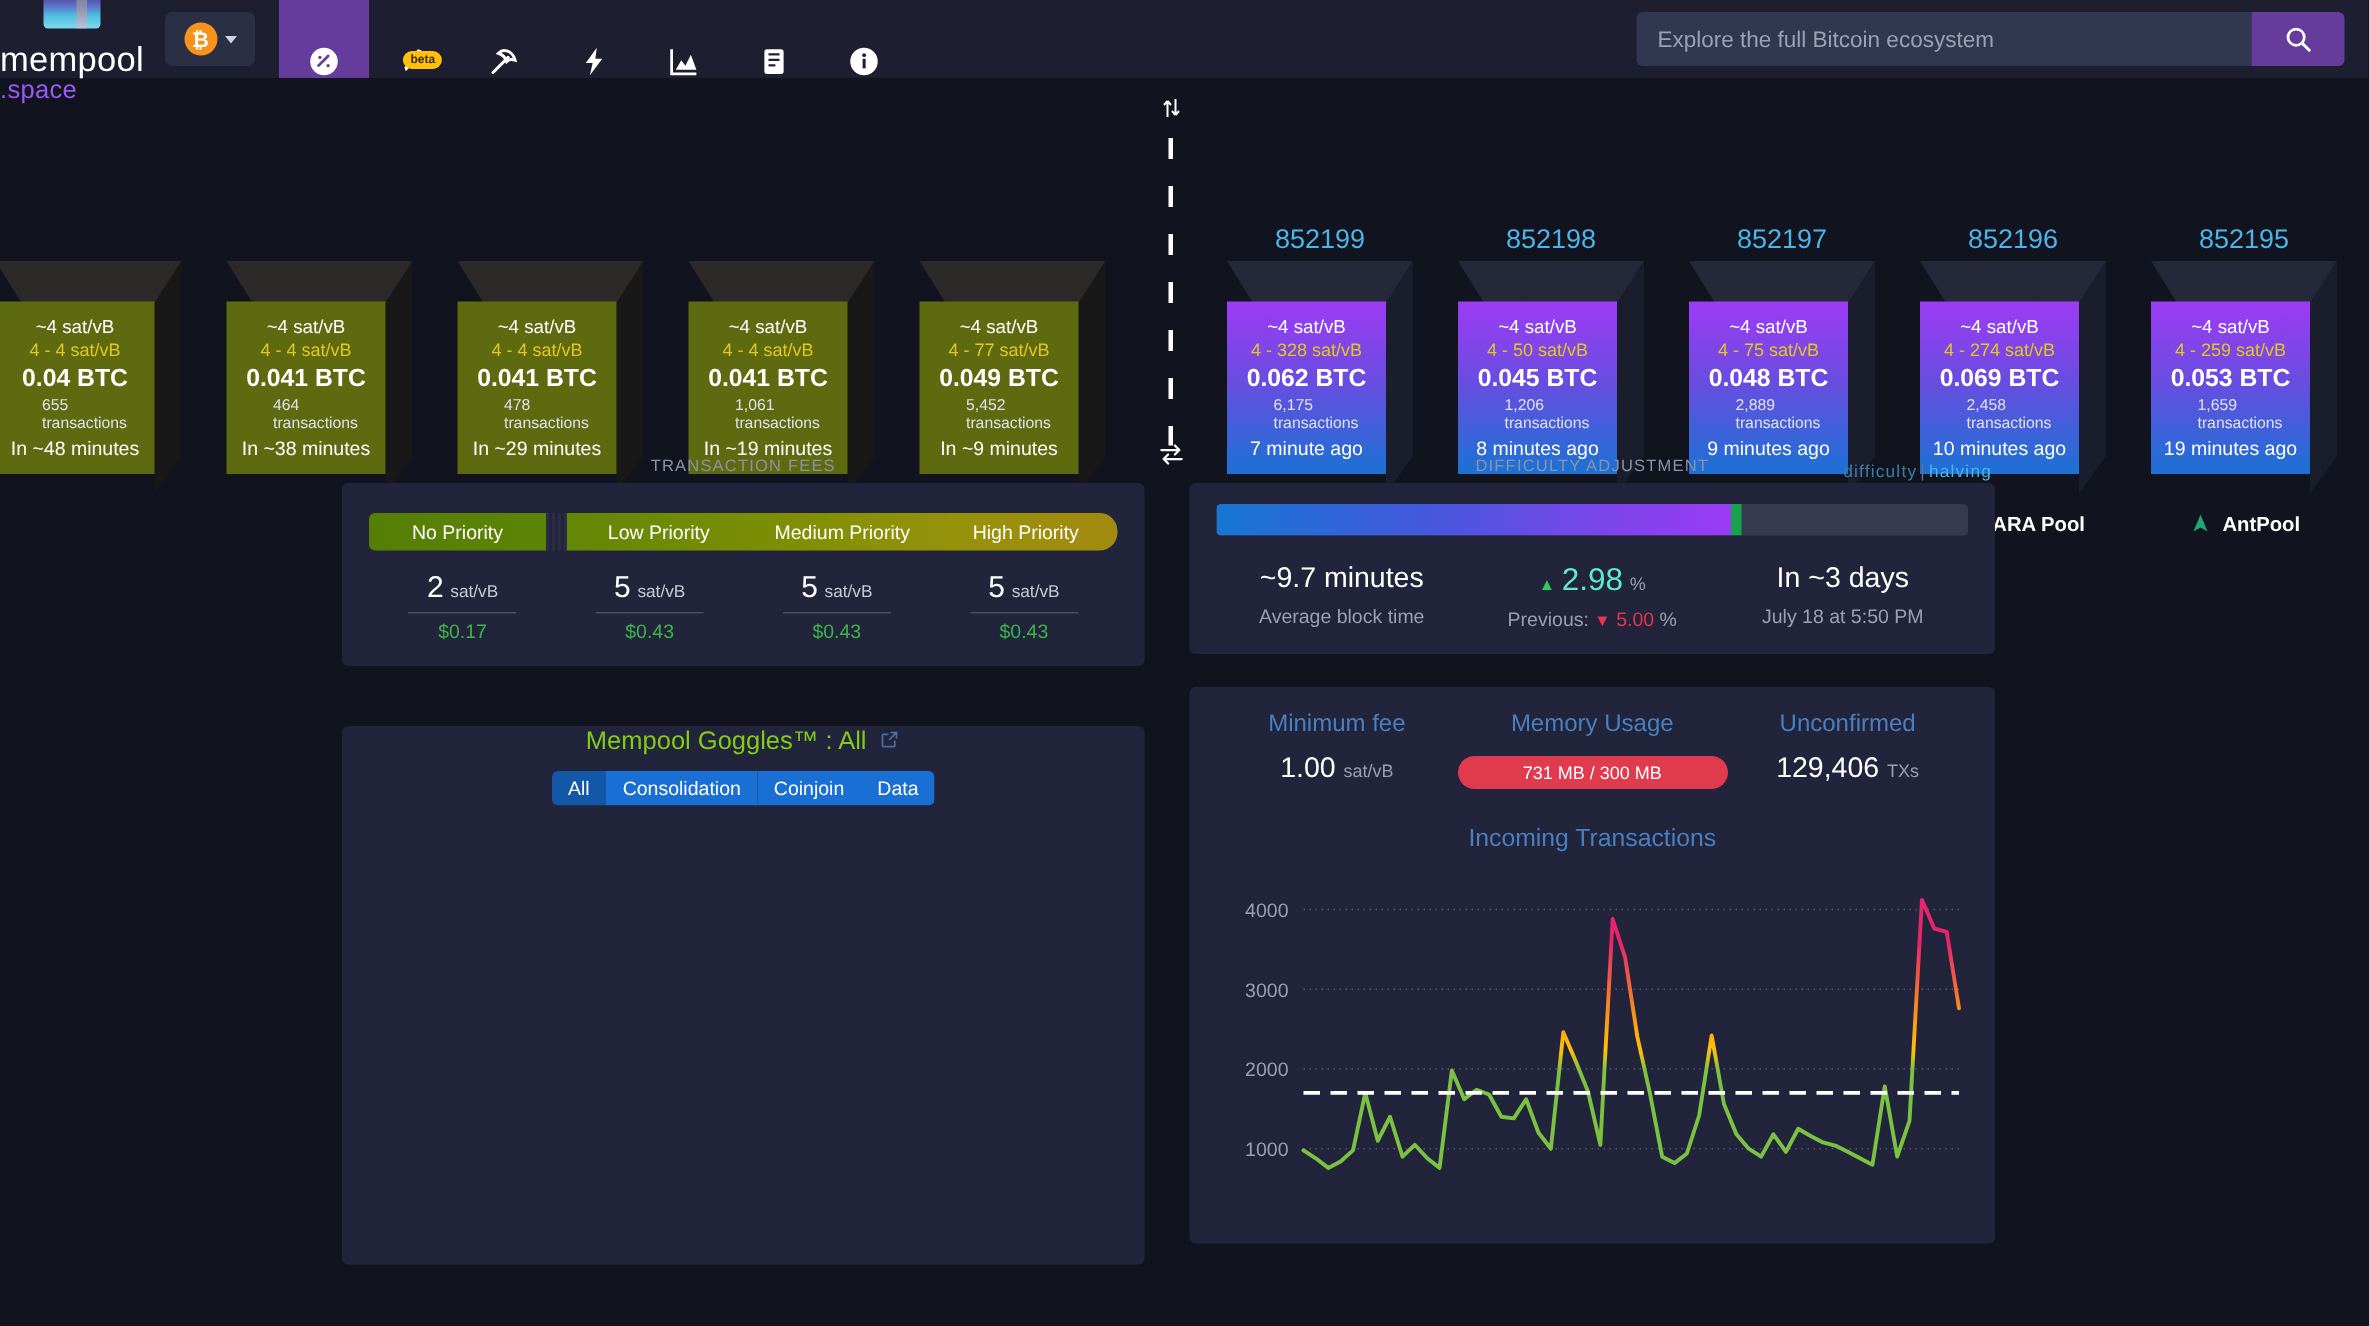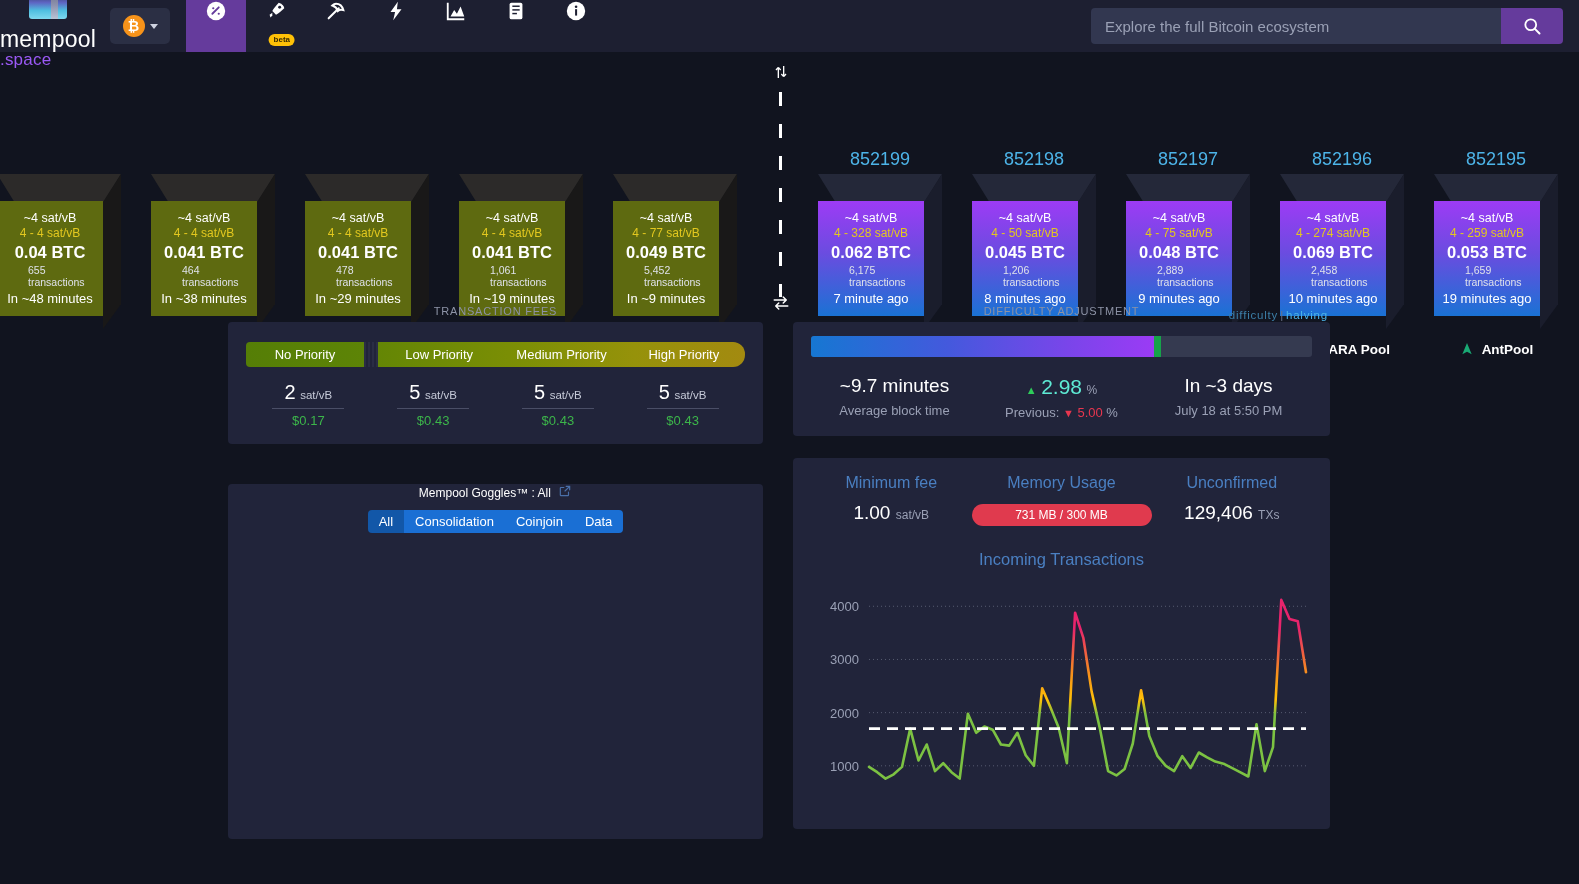--- a/index.html
+++ b/index.html
@@ -39,21 +39,21 @@
   }
   .coin-dot {
     width: 22px; height: 22px; border-radius: 50%;
     background: #f7931a; color: #fff; font-weight: bold; font-size: 14px;
     display: flex; align-items: center; justify-content: center;
   }
   .caret { width:0;height:0;border-left:4px solid transparent;border-right:4px solid transparent;border-top:5px solid #cfd3e0; }
 
   .nav-items { display: flex; align-items: stretch; height: 52px; margin-left: 16px; }
   .nav-item {
-    width: 60px; display: flex; align-items: flex-start; justify-content: center;
+    width: 60px; display: flex; align-items: flex-end; justify-content: center;
     cursor: pointer; position: relative; color: #ffffff;
   }
   .nav-item.active { background: #653b9c; }
   .beta-badge {
     position: absolute; bottom: 6px; left: 50%; transform: translateX(-28%);
     background: #ffc107; color: #3b2c00; font-size: 8px; font-weight: bold;
     border-radius: 7px; padding: 1px 5px; line-height: 10px;
   }
 
   .search-wrap { position: absolute; right: 16px; display: flex; align-items: center; }
@@ -180,21 +180,21 @@
   .diff-col .big { color: #ffffff; font-size: 19px; }
   .diff-col .sub { color: #9aa0b5; font-size: 13px; margin-top: 6px; }
   .pct-green { color: #5eead4; font-size: 21px; }
   .pct-sym { color:#9aa0b5; font-size: 12px; }
   .arrow-up { color:#2ecc5a; font-size: 11px; }
   .arrow-dn { color:#e8364f; font-size: 11px; }
   .prev-red { color:#e8364f; }
 
   
   .goggles-title {
-    text-align: center; color: #ffffff; font-size: 12px;
+    text-align: center; color: #84cc16; font-size: 17px;
     margin: 18px 0 10px; cursor: pointer;
   }
   .goggles-tabs {
     display:flex; justify-content:center; margin-bottom: 16px;
   }
   .goggles-tabs .tabs {
     display:flex; border-radius:4px; overflow:hidden;
   }
   .goggles-tabs .tab {
     background: #1a6fd4; color: #fff; font-size: 13px;

